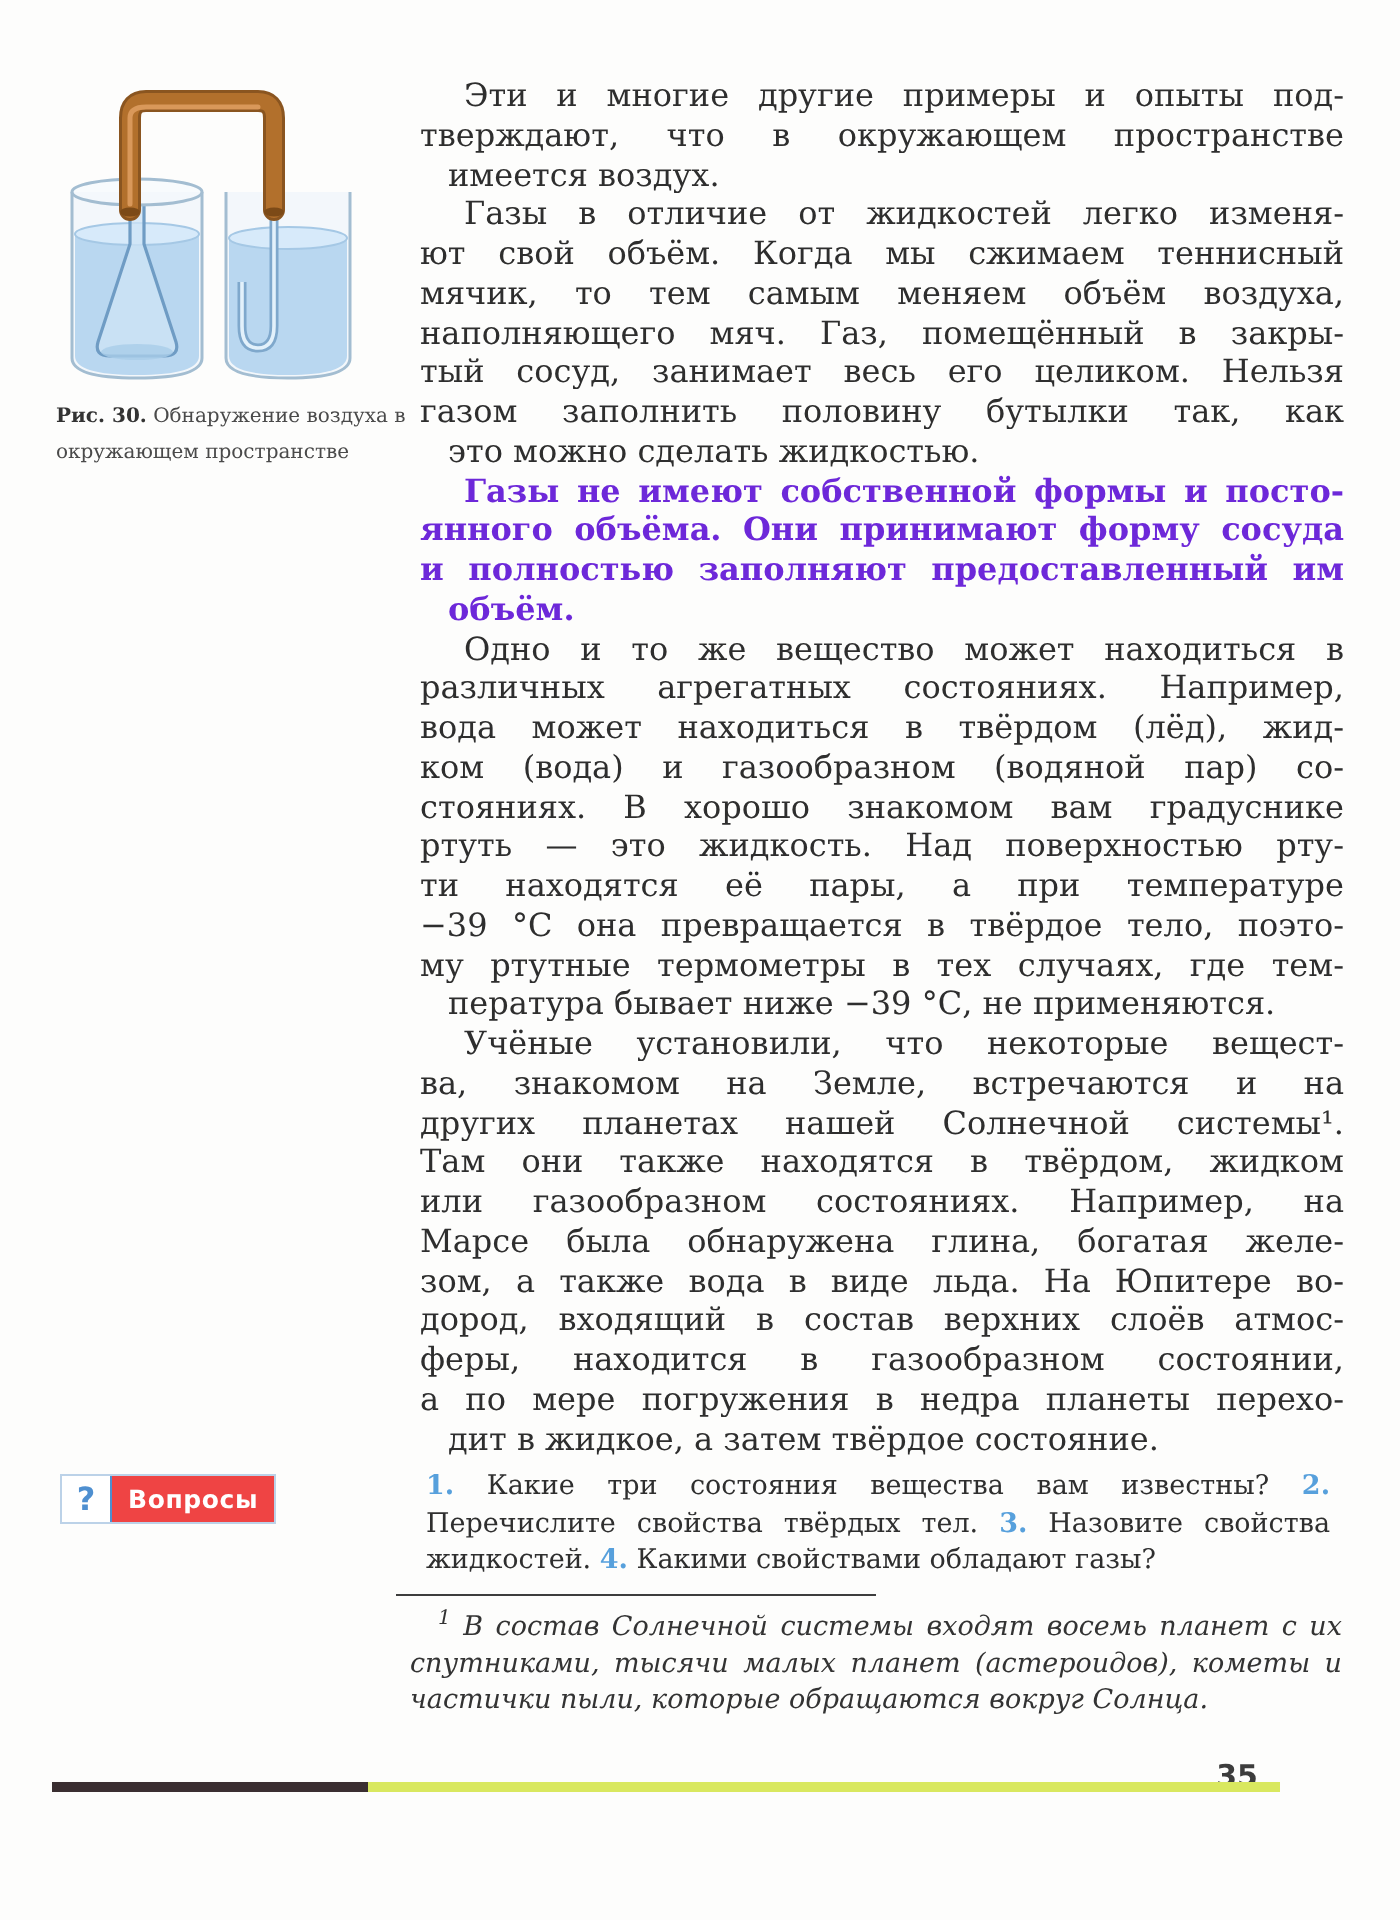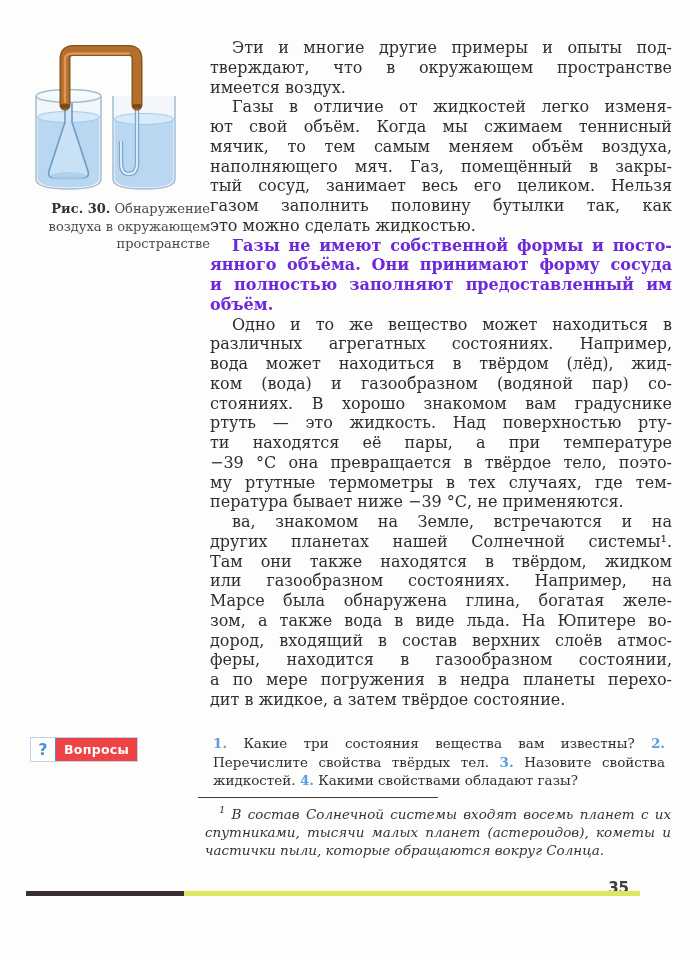--- a/index.html
+++ b/index.html
@@ -5,31 +5,31 @@
   html,body{margin:0;padding:0;}
   .page{
     position:relative;width:700px;height:960px;background:#fdfdfc;
     font-family:"DejaVu Serif","Liberation Serif",serif;color:#2e2e2e;
     overflow:hidden;
   }
   
   .figure-wrap{position:absolute;left:33px;top:42px;width:160px;}
   .figure-caption{
     position:absolute;left:-5px;top:158px;width:182px;
-    font-size:13px;line-height:17.5px;color:#4a4a4a;text-align:right;margin:0;
+    font-size:10px;line-height:17.5px;color:#4a4a4a;text-align:left;margin:0;
   }
   .cap-label{font-weight:bold;color:#333;}
   
   .body-col{
     position:absolute;left:210px;top:38px;width:462px;
     font-size:16px;line-height:19.75px;
   }
   .para{margin:0;}
   .para > div{text-align:justify;text-align-last:justify;}
-  .para > div:last-child{text-align-last:left;}
+  .para > div:last-child{text-align-last:left;margin-left:14px;}
   .para > div:first-child{text-indent:22px;}
   .para.bold{font-weight:bold;color:#6d28d9;}
   
   .q-badge{
     position:absolute;left:30px;top:737px;height:25px;
     display:flex;align-items:stretch;
     font-family:"DejaVu Sans","Liberation Sans",sans-serif;
     border:1px solid #bcd2e8;box-sizing:border-box;
   }
   .q-mark{
@@ -129,20 +129,21 @@
         <div>вода может находиться в твёрдом (лёд), жид-</div>
         <div>ком (вода) и газообразном (водяной пар) со-</div>
         <div>стояниях. В хорошо знакомом вам градуснике</div>
         <div>ртуть — это жидкость. Над поверхностью рту-</div>
         <div>ти находятся её пары, а при температуре</div>
         <div>−39 °С она превращается в твёрдое тело, поэто-</div>
         <div>му ртутные термометры в тех случаях, где тем-</div>
         <div>пература бывает ниже −39 °С, не применяются.</div>
       </div>
     <div class="para">
+        <div>Учёные установили, что некоторые вещест-</div>
         <div>ва, знакомом на Земле, встречаются и на</div>
         <div>других планетах нашей Солнечной системы¹.</div>
         <div>Там они также находятся в твёрдом, жидком</div>
         <div>или газообразном состояниях. Например, на</div>
         <div>Марсе была обнаружена глина, богатая желе-</div>
         <div>зом, а также вода в виде льда. На Юпитере во-</div>
         <div>дород, входящий в состав верхних слоёв атмос-</div>
         <div>феры, находится в газообразном состоянии,</div>
         <div>а по мере погружения в недра планеты перехо-</div>
         <div>дит в жидкое, а затем твёрдое состояние.</div>

